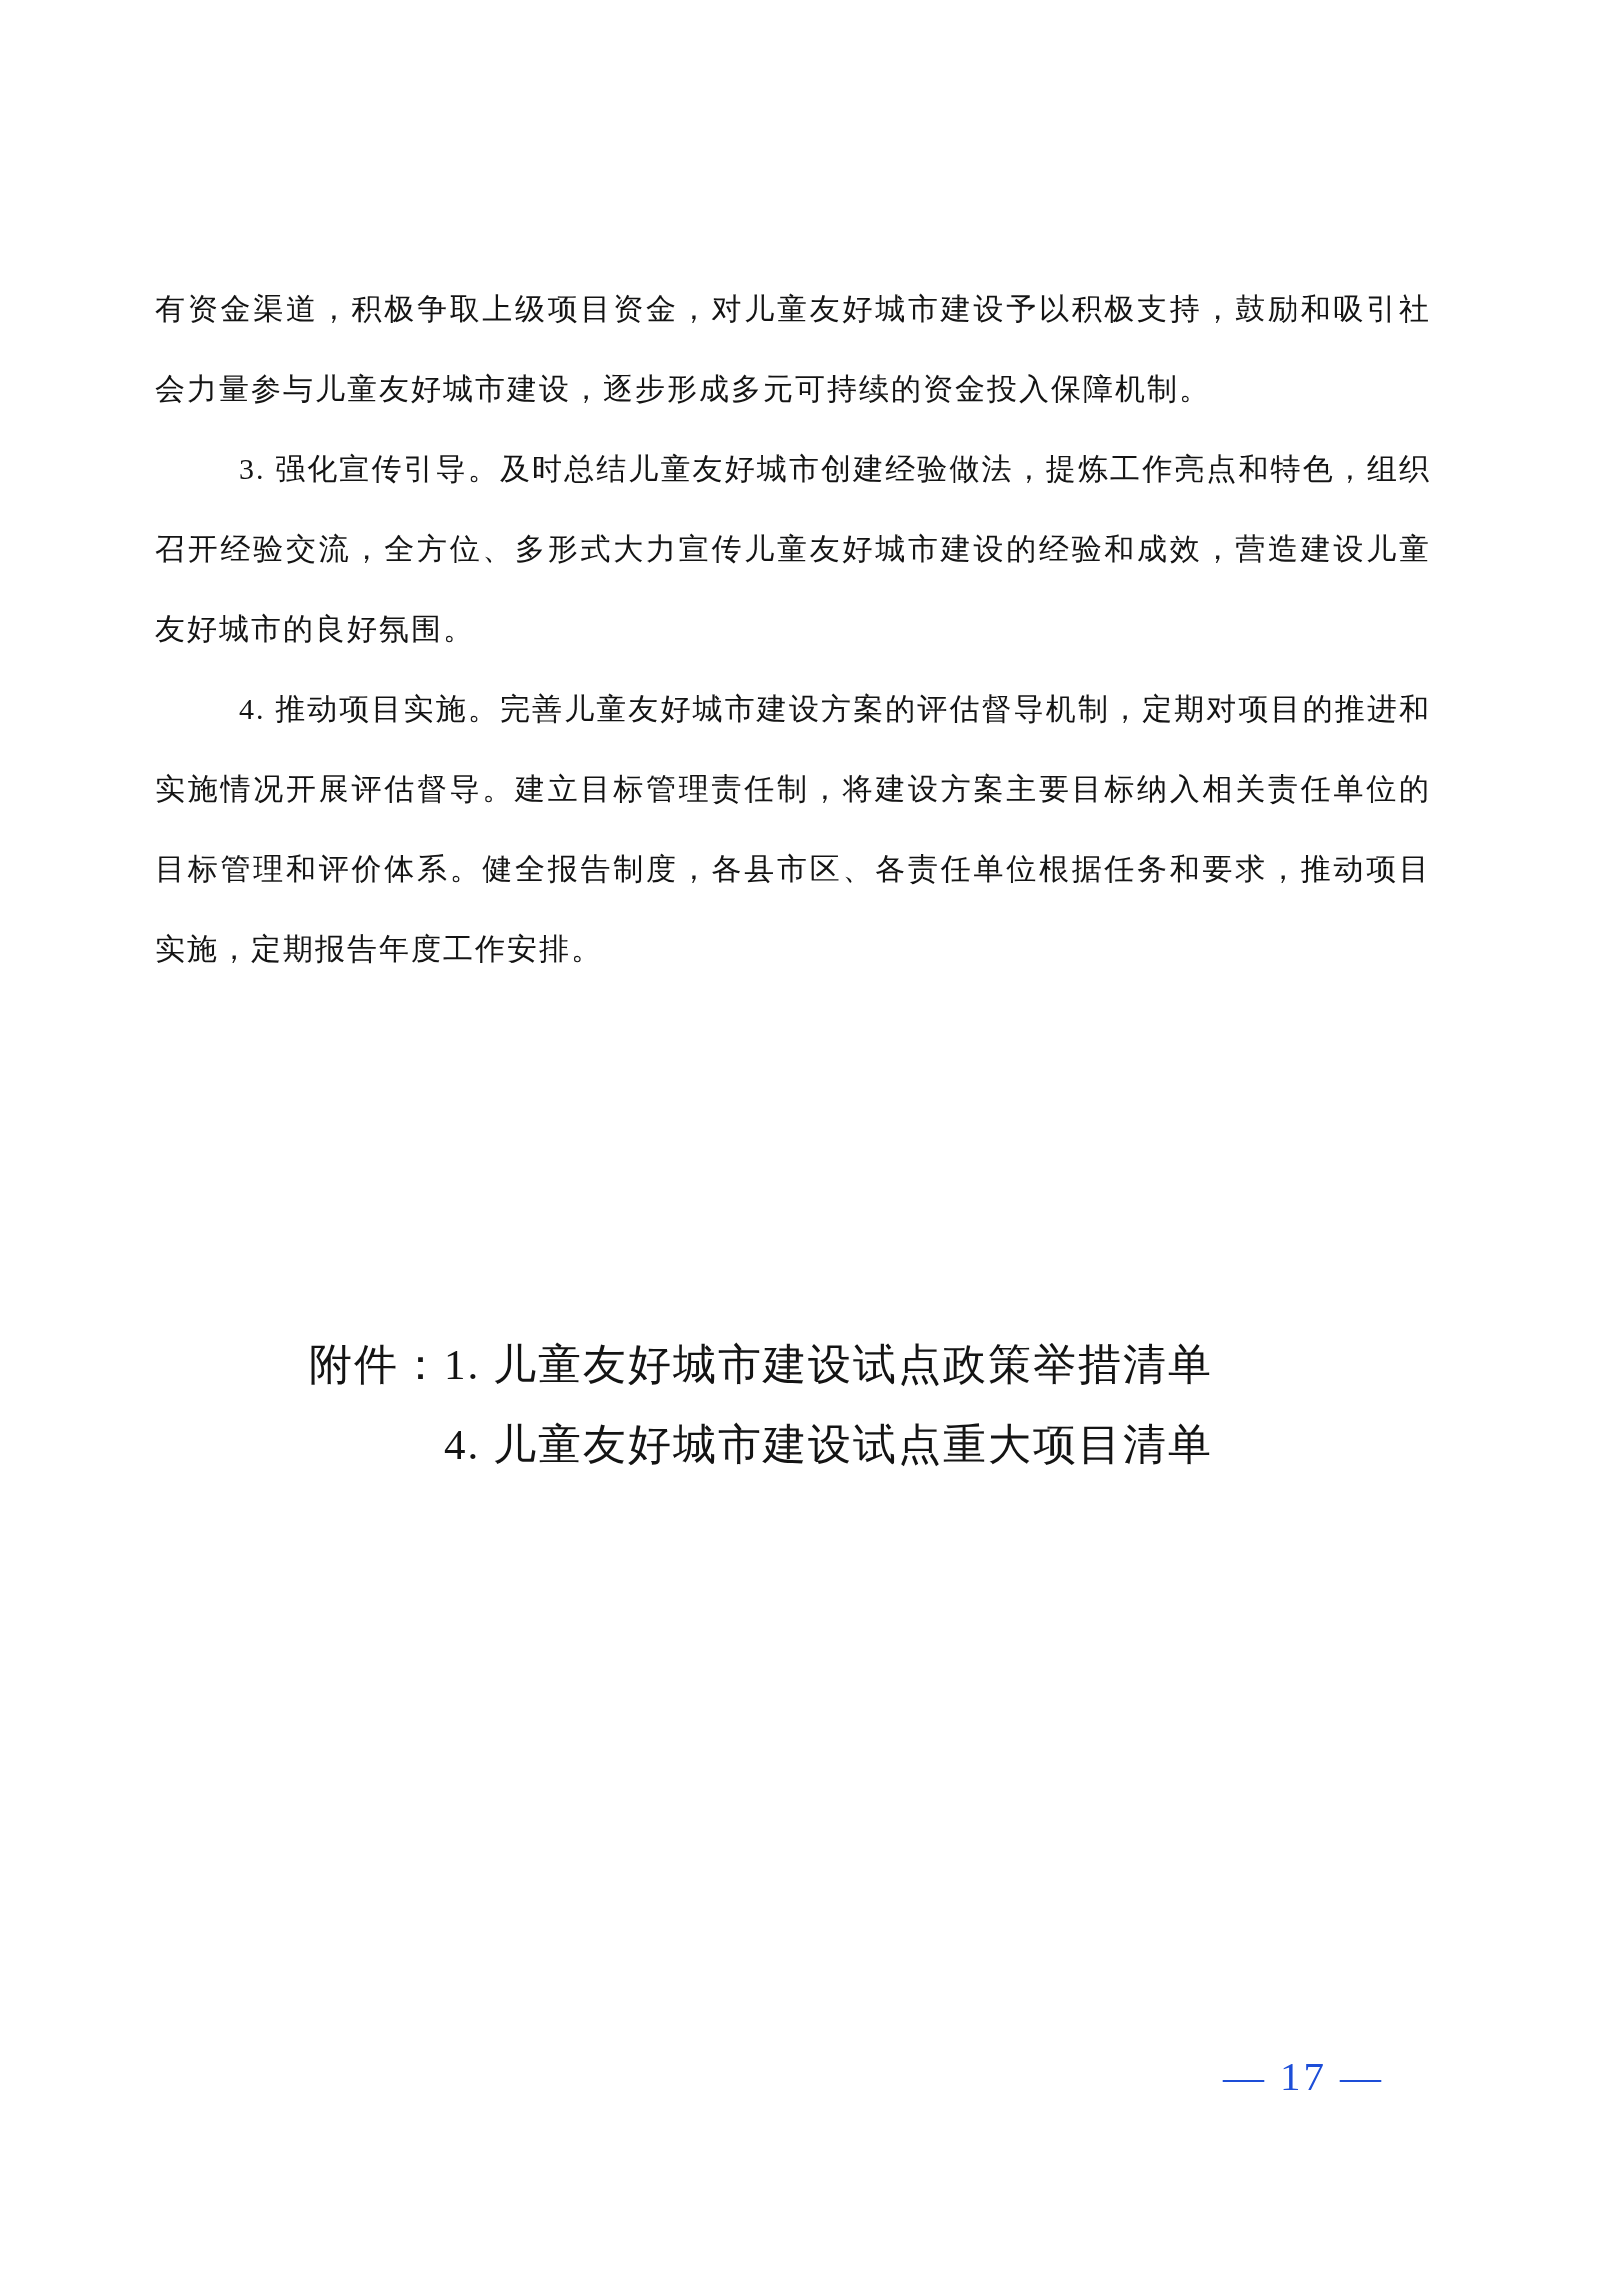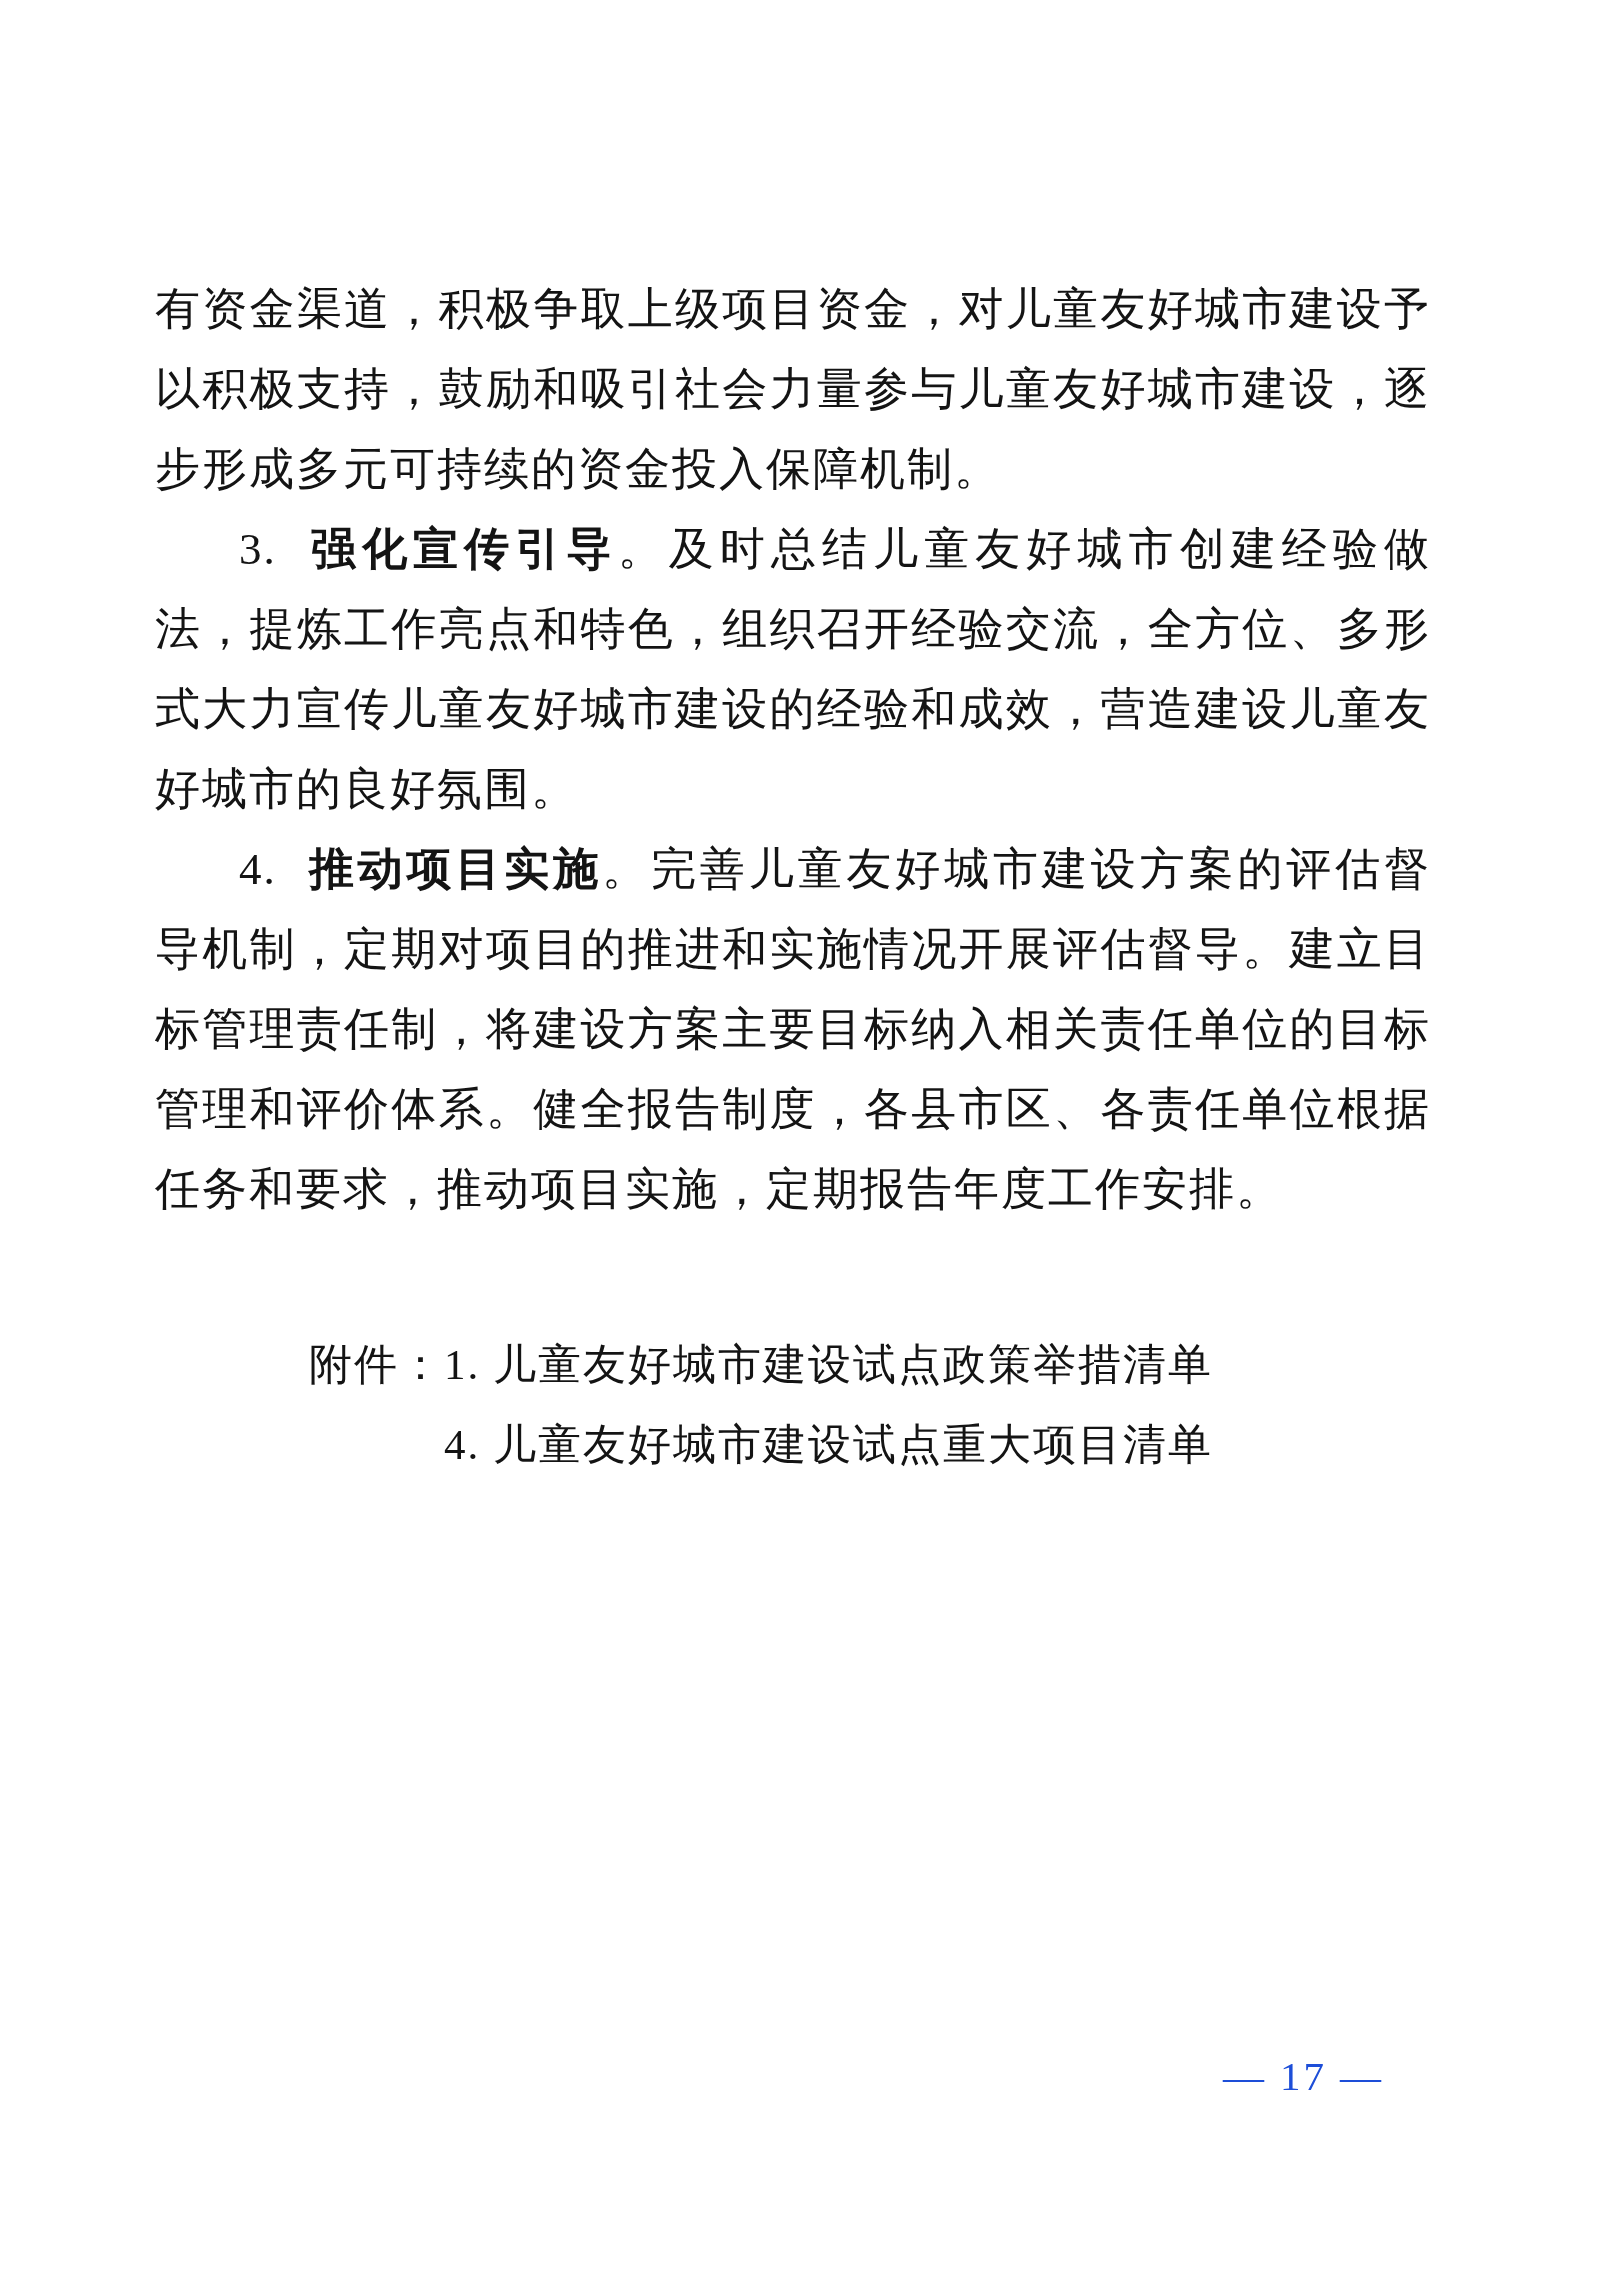--- a/index.html
+++ b/index.html
@@ -14,36 +14,35 @@
     background: #ffffff;
     overflow: hidden;
     font-family: "Liberation Serif", "DejaVu Serif", serif;
     color: #141414;
   }
   .body-text {
     position: absolute;
     left: 155px;
     top: 269px;
     width: 1276px;
-    font-size: 45px;
+    font-size: 30px;
     line-height: 80px;
     letter-spacing: 2px;
     text-align: justify;
     text-align-last: left;
   }
   .body-text p {
     margin: 0;
     padding: 0;
   }
   .para-indent {
     text-indent: 84px;
   }
   .lead-bold {
-    font-weight: bold;
-    margin-left: 17px;
+    font-weight: normal;
   }
   .attachments {
     position: absolute;
     left: 309px;
     top: 1325px;
     display: flex;
     align-items: flex-start;
     font-size: 43px;
     line-height: 80px;
     letter-spacing: 2px;

